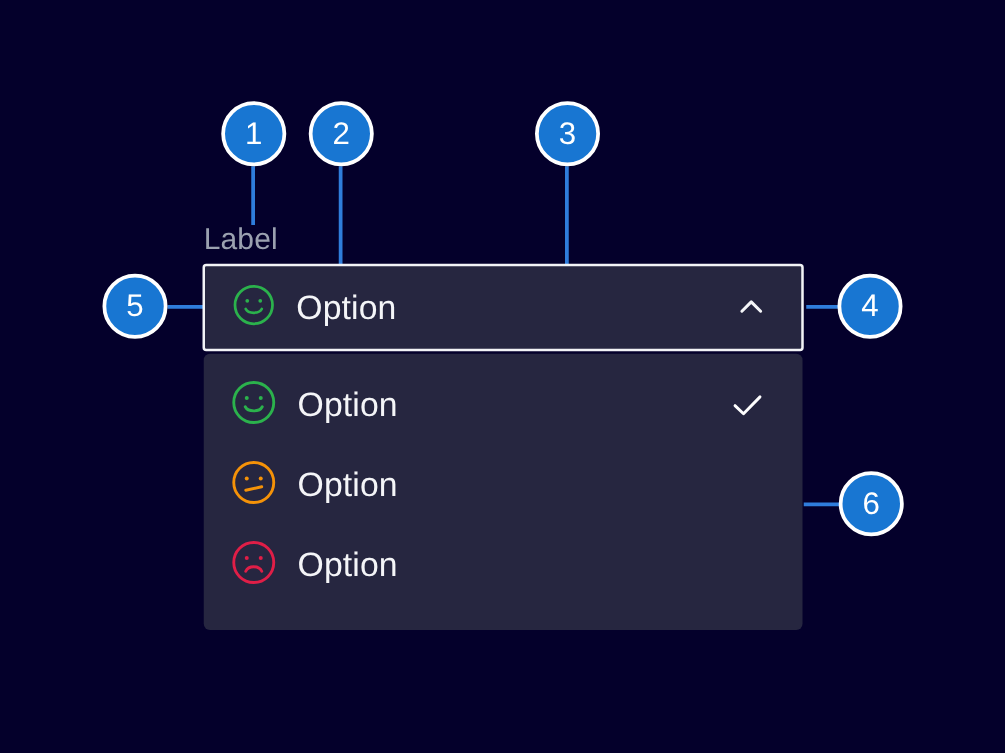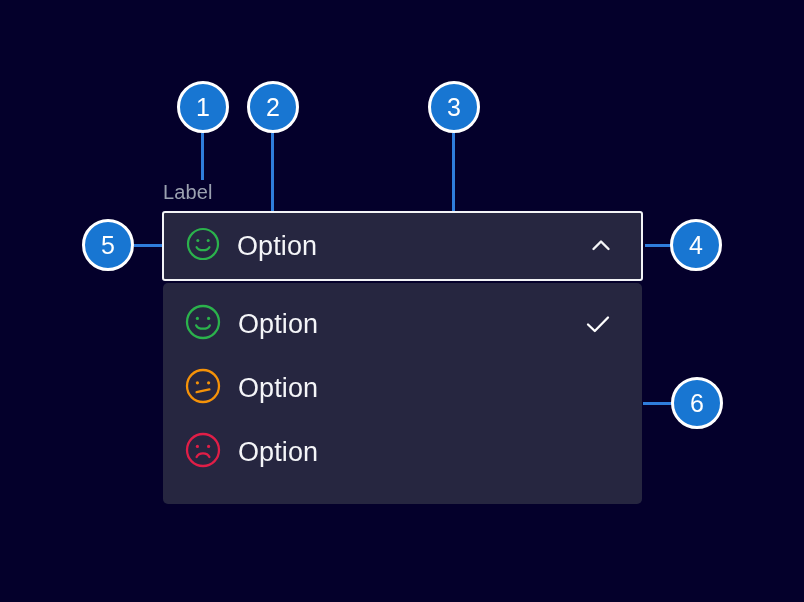--- a/index.html
+++ b/index.html
@@ -17,21 +17,21 @@
     position: relative;
     width: 804px;
     height: 602px;
   }
 
   
   .field-label {
     position: absolute;
     left: 163px;
     top: 179px;
-    font-size: 20px;
+    font-size: 24px;
     line-height: 26px;
     color: #9ba1b0;
     letter-spacing: 0.1px;
     white-space: nowrap;
   }
 
   
   .select-control {
     position: absolute;
     left: 162px;

